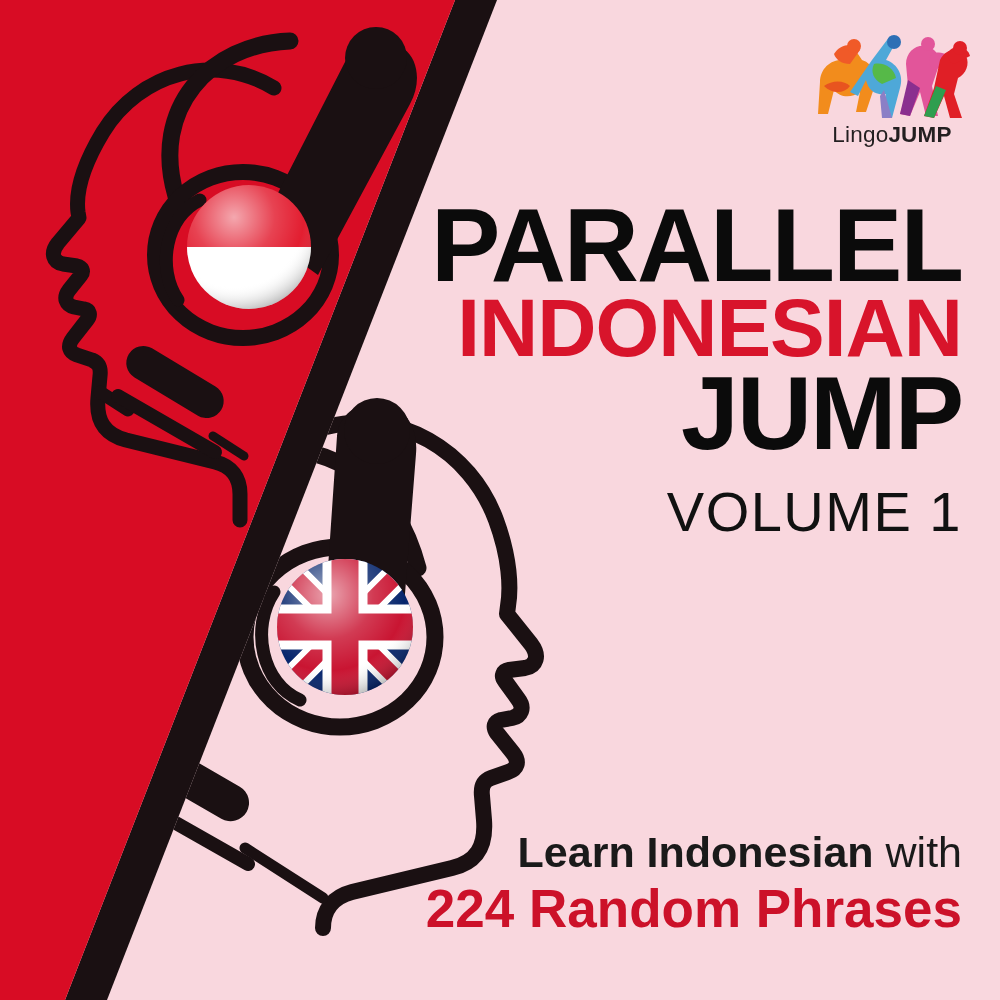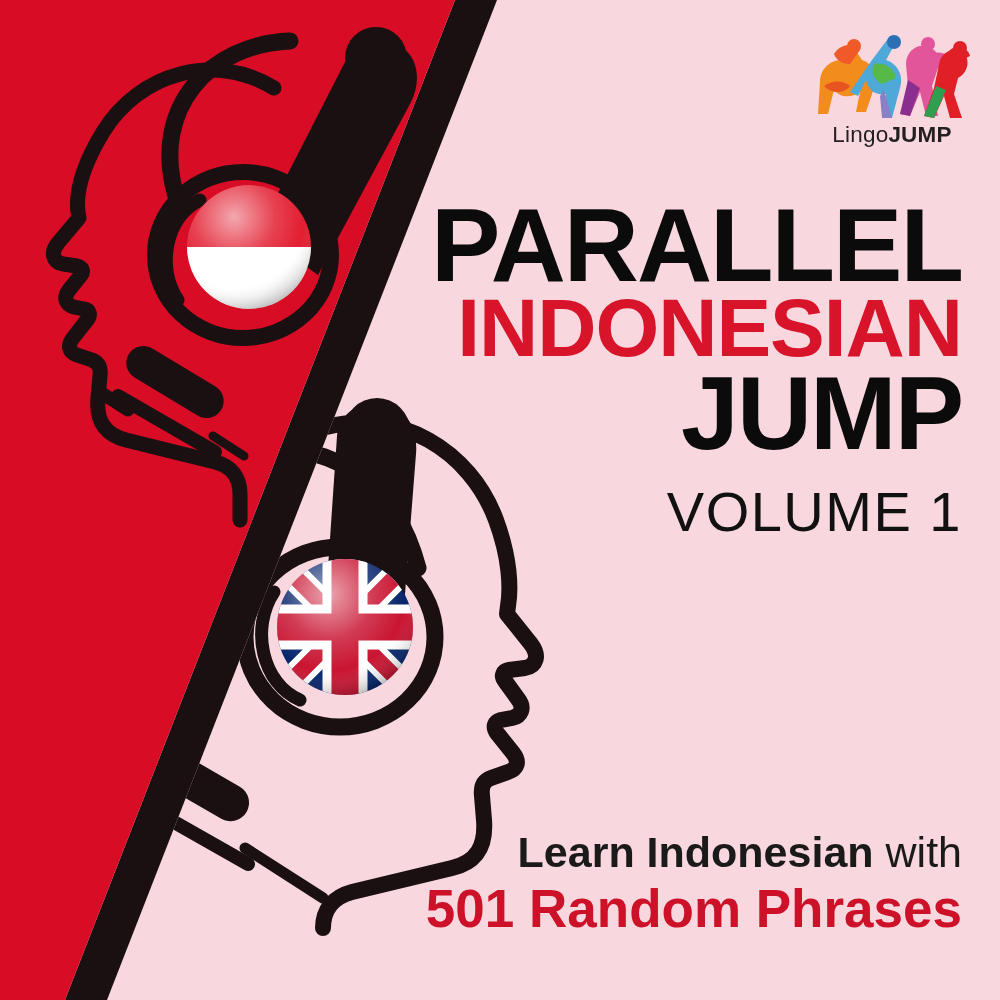--- a/index.html
+++ b/index.html
@@ -197,16 +197,16 @@
 
   <div id="title-block">
     <span class="tline" id="t-parallel">PARALLEL</span>
     <span class="tline" id="t-lang">INDONESIAN</span>
     <span class="tline" id="t-audio">JUMP</span>
     <span id="t-volume">VOLUME 1</span>
   </div>
 
   <div id="subtitle-block">
     <span class="sline" id="s1"><span class="s-bold">Learn Indonesian</span><span class="s-light"> </span><span class="s-light">with</span></span>
-    <span class="sline" id="s2">501 Random Phrases</span>
+    <span class="sline" id="s2">224 Random Phrases</span>
   </div>
 
 </div>
 
 </body></html>

